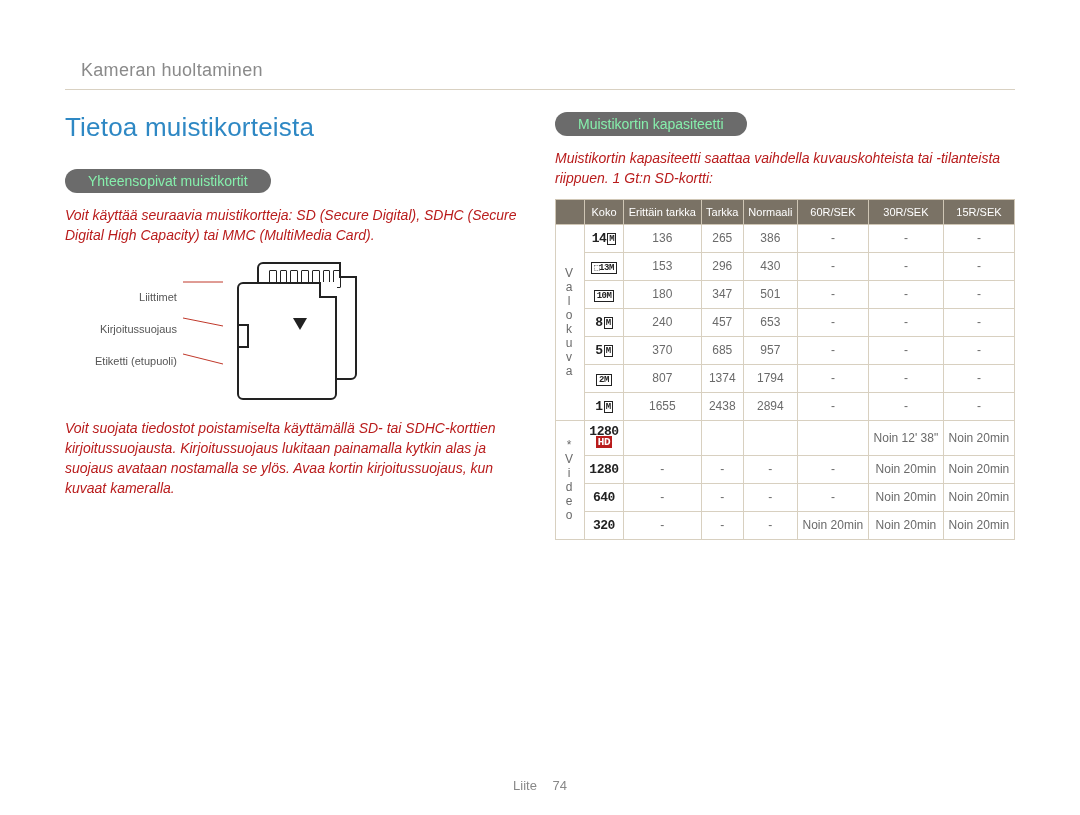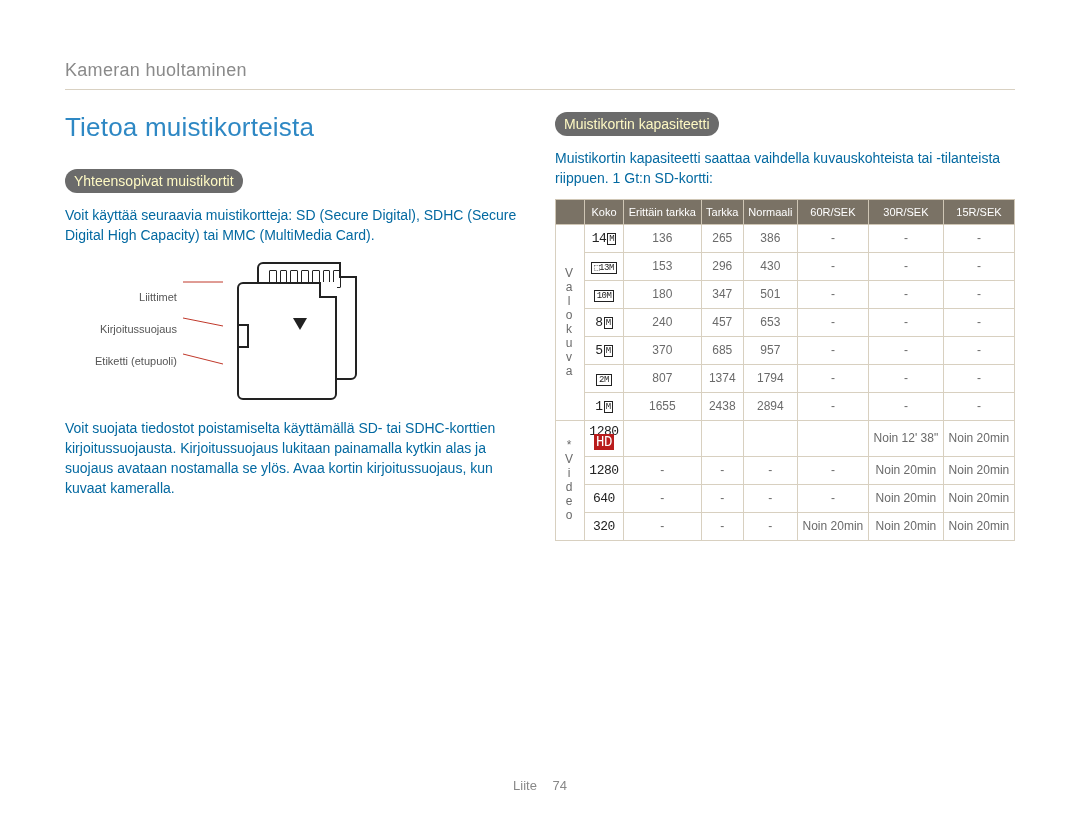--- a/index.html
+++ b/index.html
@@ -1,42 +1,42 @@
 <!DOCTYPE html>
 <html><head>
 <meta charset="utf-8">
 <style>
   body { margin:0; padding:0; font-family: Arial, Helvetica, sans-serif; background:#fff; color:#4a4a4a; }
   .page { width:1080px; height:815px; box-sizing:border-box; padding:60px 65px 20px 65px; position:relative; }
-  .breadcrumb { font-size:18px; color:#8a8a8a; font-weight:300; letter-spacing:0.3px; }
+  .breadcrumb { font-size:18px; color:#8a8a8a; font-weight:300; letter-spacing:0.3px;margin-left:16px; }
   hr.top { border:none; border-top:1px solid #d9d1c2; margin:8px 0 22px 0; }
   .cols { display:flex; gap:30px;justify-content:flex-end; }
   .col { flex:1; min-width:0; }
   h1.title { font-size:26px; color:#2E88C4; font-weight:400; margin:0 0 26px 0; letter-spacing:0.2px; }
-  .pill { display:inline-block; background:#6b6b6b; color:#fef9c3; font-size:14px; padding:4px 9px; border-radius:12px; margin-bottom:8px; }
-  p.body { font-size:14px; line-height:1.45; color:#0369a1; margin:4px 0 10px 0; }
+  .pill { display:inline-block; background:#6b6b6b; color:#86efac; font-size:14px; padding:4px 23px; border-radius:12px; margin-bottom:8px; }
+  p.body { font-size:14px; line-height:1.45; color:#b91c1c; margin:4px 0 10px 0;font-style:italic; }
   .diagram-area { display:flex; align-items:center; gap:6px; margin:14px 0 18px 30px; }
   .labels { font-size:11px; color:#555; text-align:right; line-height:2.9; }
   .leaders { width:40px; position:relative; height:120px; }
   .leaders svg { position:absolute; left:0; top:0; }
   .sdwrap { position:relative; width:140px; height:140px; }
   .sdcard { position:absolute; border:2px solid #222; border-radius:6px; background:#fff; }
   .sdcard.back { left:28px; top:2px; width:96px; height:114px; }
   .sdcard.front { left:8px; top:22px; width:96px; height:114px; }
   .notch { position:absolute; right:-2px; top:-2px; width:16px; height:14px; background:#fff; border-left:2px solid #222; border-bottom:2px solid #222; }
   .contacts { position:absolute; top:6px; left:10px; right:14px; height:18px; display:flex; gap:3px; }
   .contacts span { flex:1; border:1px solid #222; border-radius:1px; }
   .lockslot { position:absolute; left:-2px; top:40px; width:8px; height:20px; border:2px solid #222; background:#fff; }
   .tri { position:absolute; top:34px; left:54px; width:0; height:0; border-left:7px solid transparent; border-right:7px solid transparent; border-top:12px solid #222; }
 
   
   table.cap { border-collapse:collapse; width:100%; font-size:12px; margin-top:6px; }
   table.cap th { background:#7a7265; color:#fff; font-weight:400; padding:6px 4px; border:1px solid #cfc6b5; font-size:11px; }
   table.cap td { border:1px solid #d8d0c0; padding:6px 4px; text-align:center; color:#6a6a6a; }
-  table.cap td.icon { font-family: "Courier New", monospace; font-weight:normal; color:#222; font-size:13px; letter-spacing:-0.5px; }
+  table.cap td.icon { font-family: "Courier New", monospace; font-weight:bold; color:#222; font-size:13px; letter-spacing:-0.5px; }
   table.cap td.icon .mp { font-size:9px; border:1px solid #222; padding:0 1px; margin-left:1px; vertical-align:1px; }
   table.cap td.icon .box { border:1.5px solid #222; font-size:9px; padding:0 2px; }
   .vcat { border:1px solid #d8d0c0; text-align:center; vertical-align:middle; font-size:12px; color:#6a6a6a; padding:4px 6px; letter-spacing:2px; }
   .dash { color:#888; }
   .footnote { font-size:11px; color:#6a6a6a; margin-top:10px; }
   .footer { position:absolute; bottom:22px; left:0; right:0; text-align:center; font-size:13px; color:#888; }
 </style>
 </head>
 <body>
 
@@ -166,21 +166,21 @@
               <td class="icon">1<span class="mp">M</span></td>
               <td>1655</td>
               <td>2438</td>
               <td>2894</td>
               <td class="dash">-</td>
               <td class="dash">-</td>
               <td class="dash">-</td>
             </tr>
             <tr>
               <td class="vcat" rowspan="4">*<br>V<br>i<br>d<br>e<br>o</td>
-              <td class="icon"><span style="display:inline-block;line-height:0.8">1280<br><span style="font-size:14px;background:#b91c1c;color:#fff;padding:0 2px">HD</span></span></td>
+              <td class="icon"><span style="display:inline-block;line-height:0.8">1280<br><span style="font-size:11px;background:#b91c1c;color:#fff;padding:0 2px">HD</span></span></td>
               <td></td>
               <td></td>
               <td></td>
               <td></td>
               <td>Noin 12' 38"</td>
               <td>Noin 20min</td>
             </tr>
             <tr>
               <td class="icon">1280</td>
               <td class="dash">-</td>

